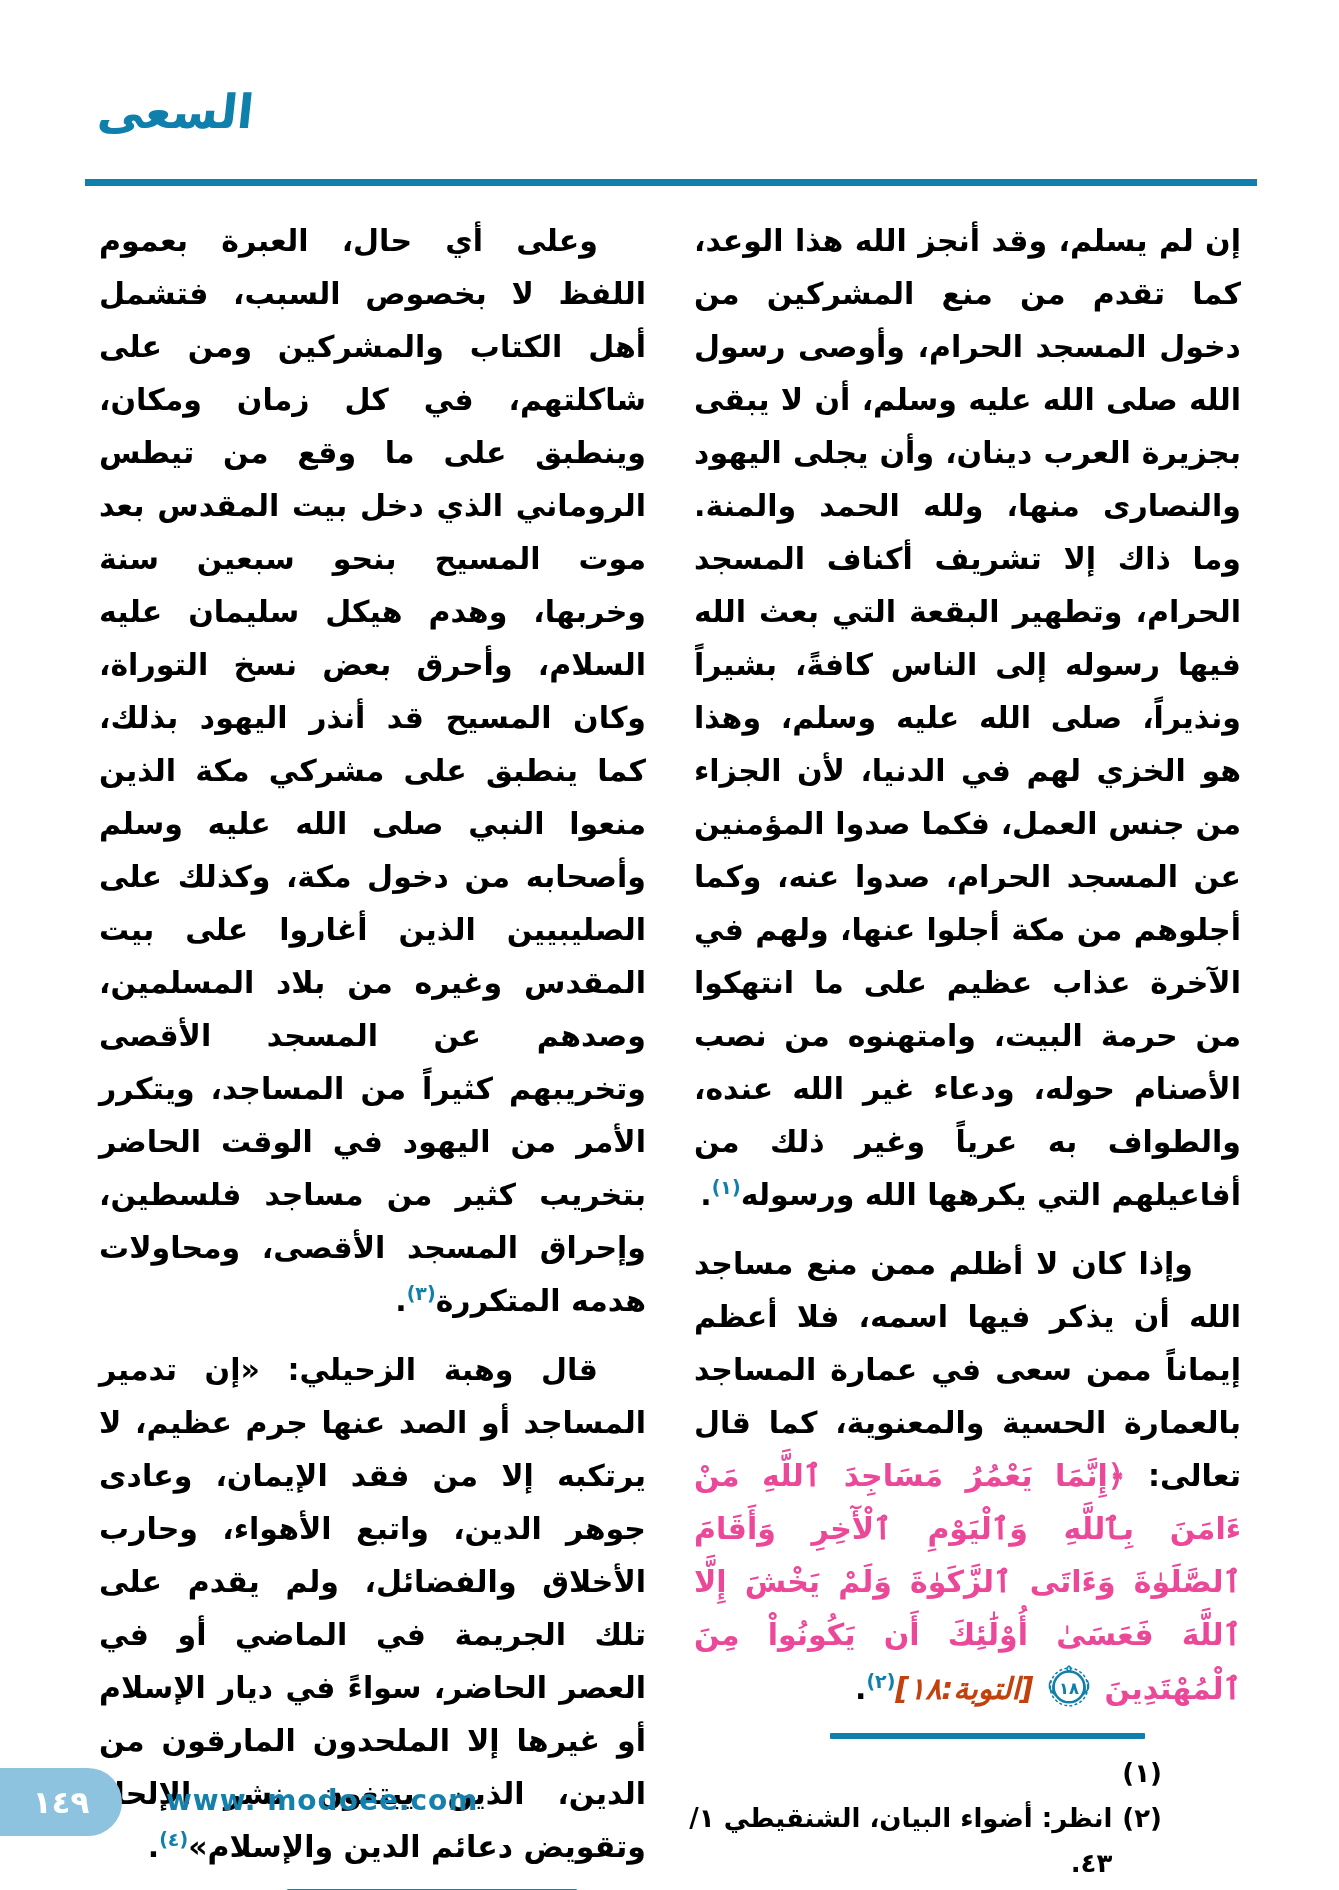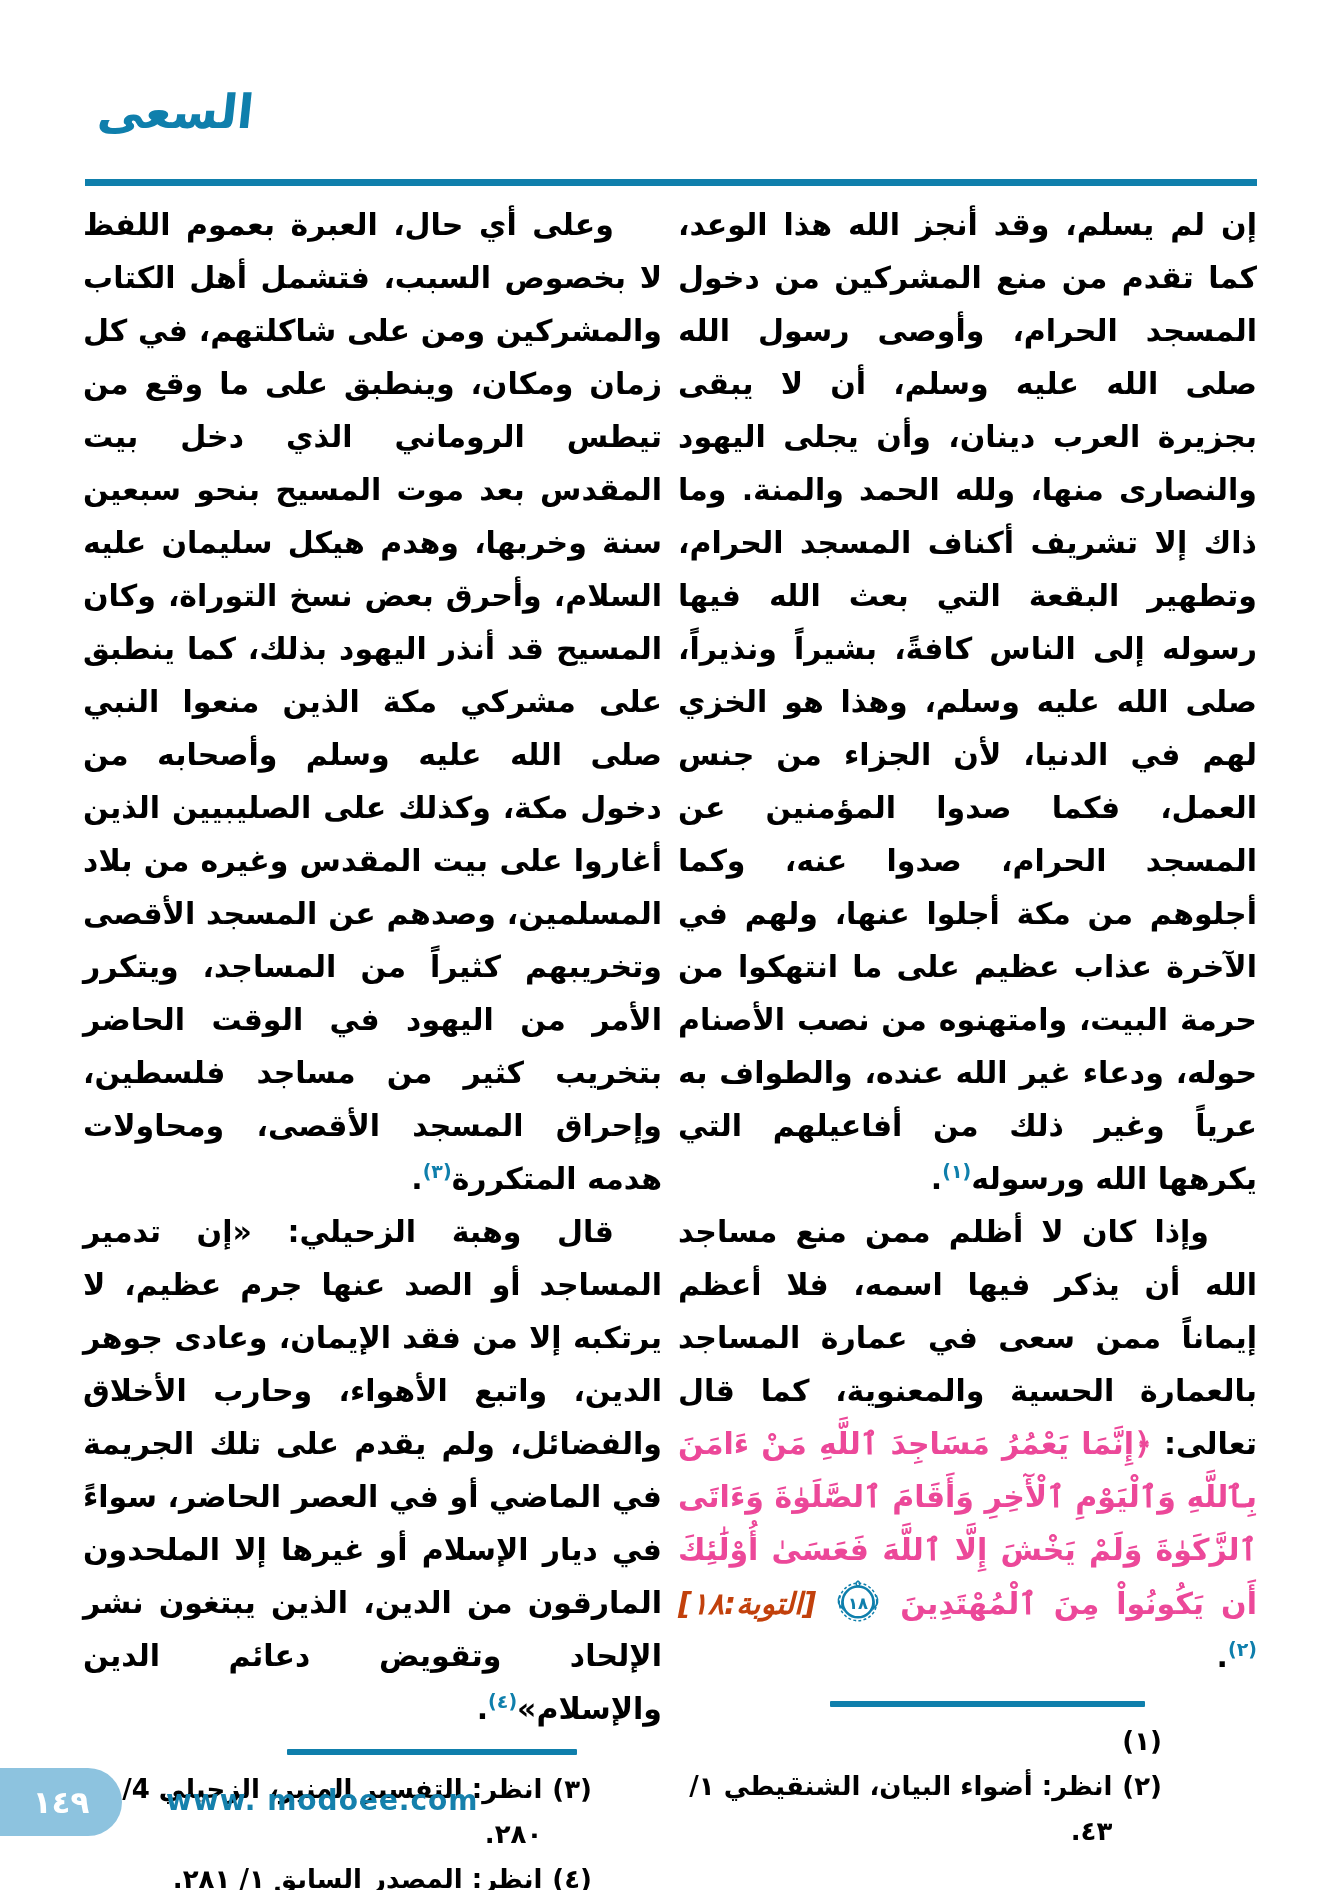--- a/index.html
+++ b/index.html
@@ -23,21 +23,21 @@
   }
 
   
   .columns{
     position:absolute;top:198px;right:82px;width:1175px;
     display:flex;gap:16px;align-items:flex-start;
   }
   .col{width:579px;flex:0 0 auto;}
 
   p.body{
-    margin:0;font-size:30px;line-height:53px;font-weight:bold;
+    margin:16px;font-size:30px;line-height:53px;font-weight:bold;
     text-align:justify;text-justify:inter-word;
   }
   p.indent{text-indent:48px;}
 
   .verse{color:#ec4899;}
   .ref{color:#c2410c;font-style:italic;}
   sup.marker{
     color:#0f7fac;font-size:19px;line-height:0;
     vertical-align:super;font-weight:bold;
   }

